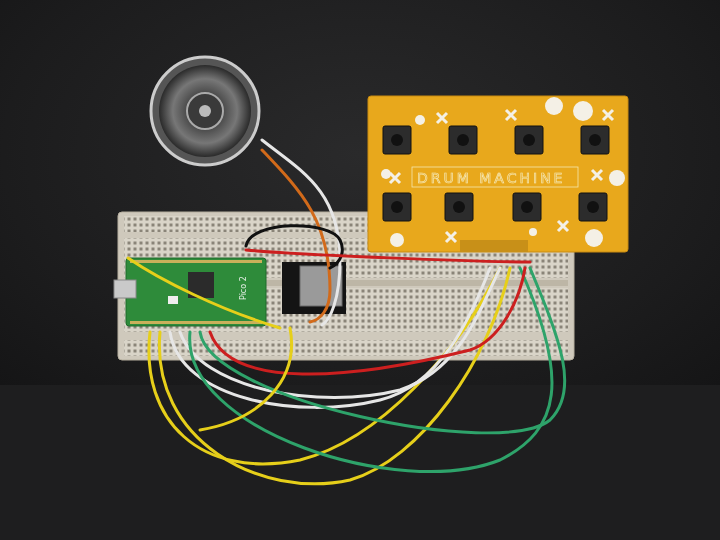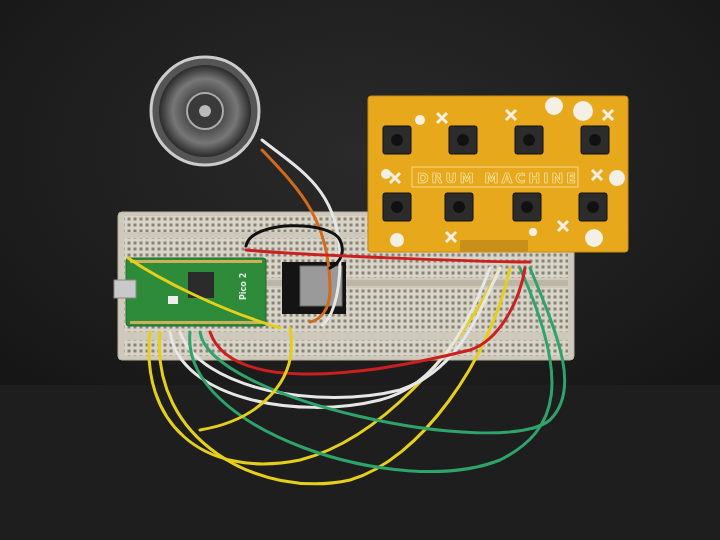--- a/index.html
+++ b/index.html
@@ -1,17 +1,17 @@
 <!DOCTYPE html>
 <html><head>
 <meta charset="utf-8">
 <style>
   html,body{margin:0;padding:0;}
   body{width:720px;height:540px;overflow:hidden;background:#1e1e1f;font-family:"DejaVu Sans",sans-serif;}
-  .scene{position:relative;width:720px;height:385px;background:radial-gradient(ellipse at 50% 40%,#2a2a2b 0%,#1c1c1d 70%,#151516 100%);font-weight:bold;}
+  .scene{position:relative;width:720px;height:385px;background:radial-gradient(ellipse at 50% 40%,#2a2a2b 0%,#1c1c1d 70%,#151516 100%);}
   svg{position:absolute;left:0;top:0;}
   .pcb-label{font-family:"DejaVu Sans",sans-serif;font-size:14px;letter-spacing:3px;fill:none;stroke:#f5e6b0;stroke-width:0.7;}
   .pico-label{font-family:"DejaVu Sans",sans-serif;font-size:8px;fill:#e8f0e8;}
 </style>
 </head>
 <body>
 
 <div class="scene">
 <svg width="720" height="540" viewBox="0 0 720 540">
   <defs>

